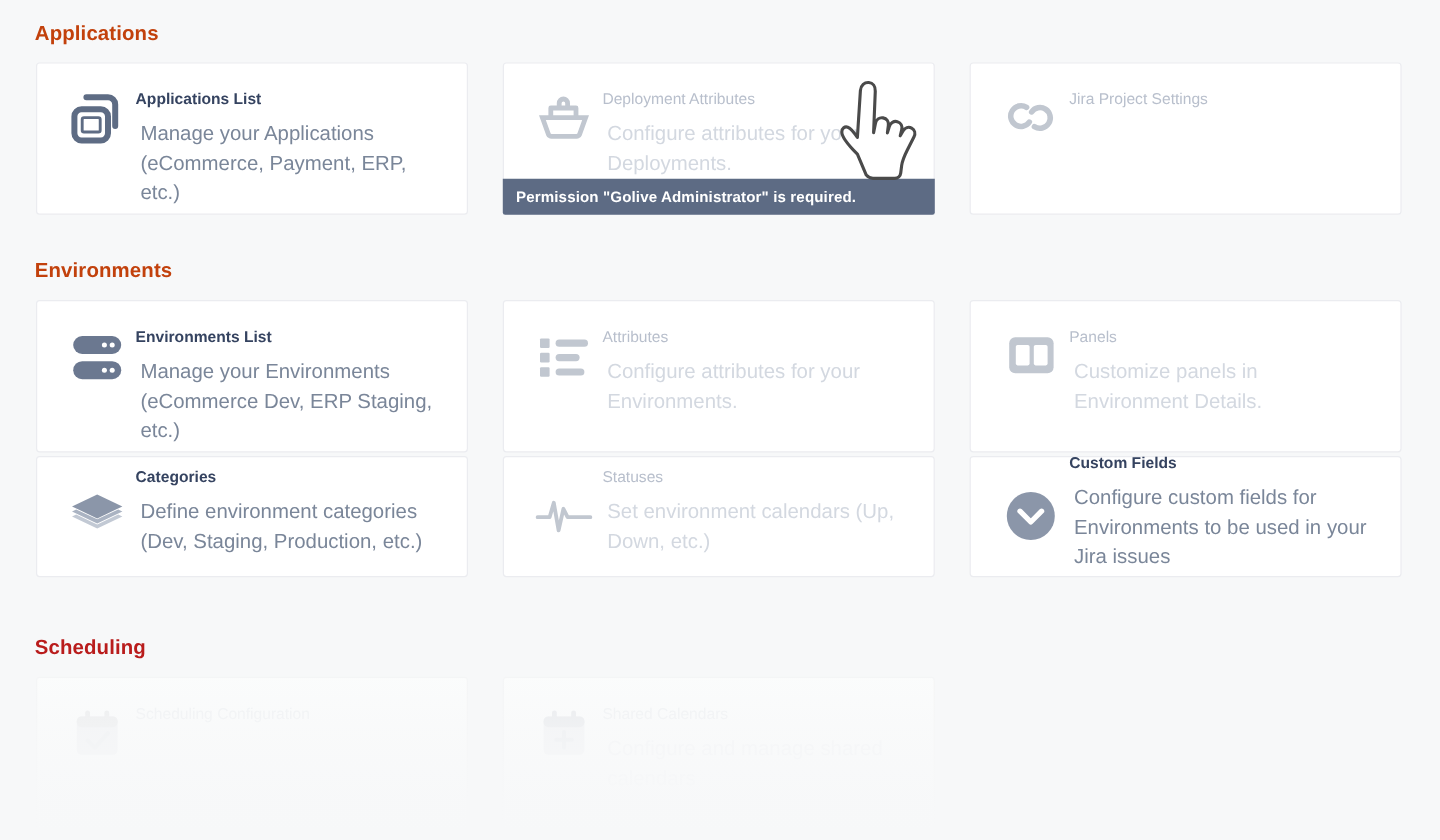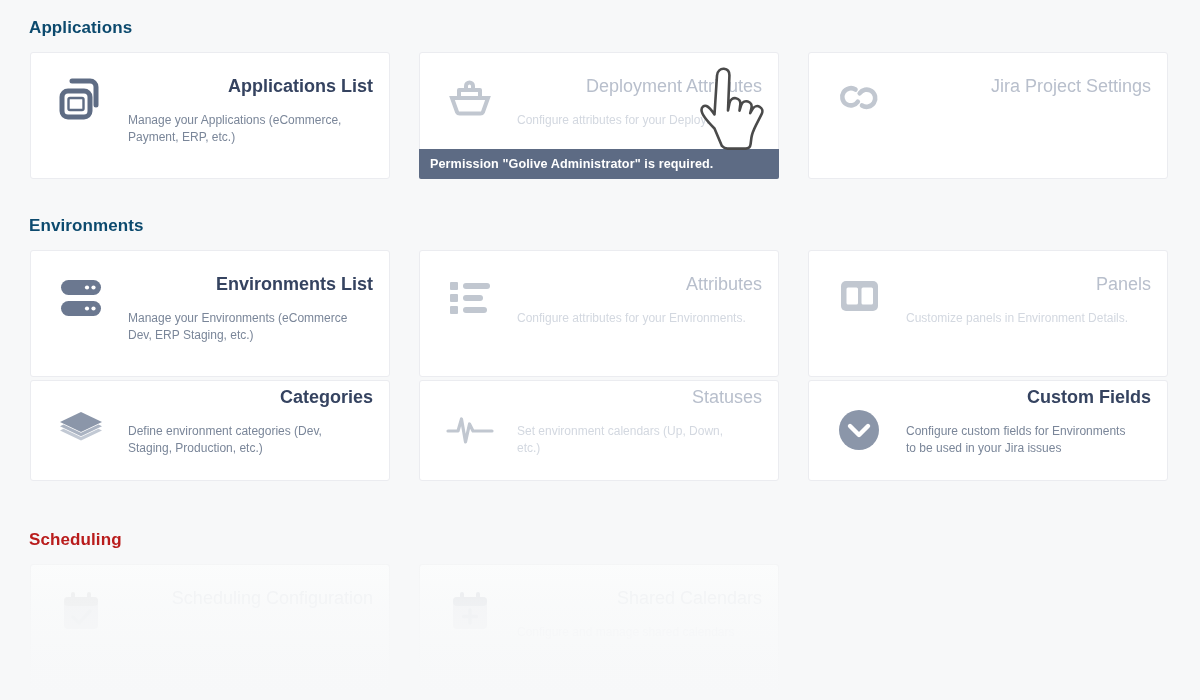--- a/index.html
+++ b/index.html
@@ -15,21 +15,21 @@
     width: 1200px; height: 700px;
     background: #f7f8f9;
     padding: 0;
   }
 
   .section { position: absolute; left: 0; width: 1200px; }
 
   .section-title {
     font-size: 17px;
     font-weight: 700;
-    color: #0c4a6e;
+    color: #c2410c;
     letter-spacing: .1px;
     padding-left: 29px;
     margin: 0 0 14px 0;
   }
   .section-title.dim { color: #b91c1c; }
 
   .grid {
     display: grid;
     grid-template-columns: 360px 360px 360px;
     column-gap: 29px;
@@ -57,32 +57,31 @@
     display: flex;
     align-items: flex-start;
     justify-content: center;
     padding-top: 2px;
   }
   .card.tall .icon-wrap { align-items: center; padding-top: 0; }
 
   .card-body { flex: 1 1 auto; min-width: 0; padding-top: 1px; }
 
   .card-title {
-    font-size: 18px;
+    font-size: 13px;
     font-weight: 700;
     color: #354360;
     margin: 0 0 9px 0;
     line-height: 1.15;
-    text-align: right;
   }
   .card-desc {
-    font-size: 12px;
+    font-size: 17px;
     color: #7a8699;
     line-height: 1.45;
-    margin: 15px;
+    margin: 4px;
   }
 
   
   .card.inactive .card-title { color: #b8bfcc; font-weight: 400; }
   .card.inactive .card-desc  { color: #d3d8e0; }
 
   
   .card.vfade .card-title { color: #eff1f3; font-weight: 400; }
   .card.vfade .card-desc  { color: #f3f4f6; }
 

